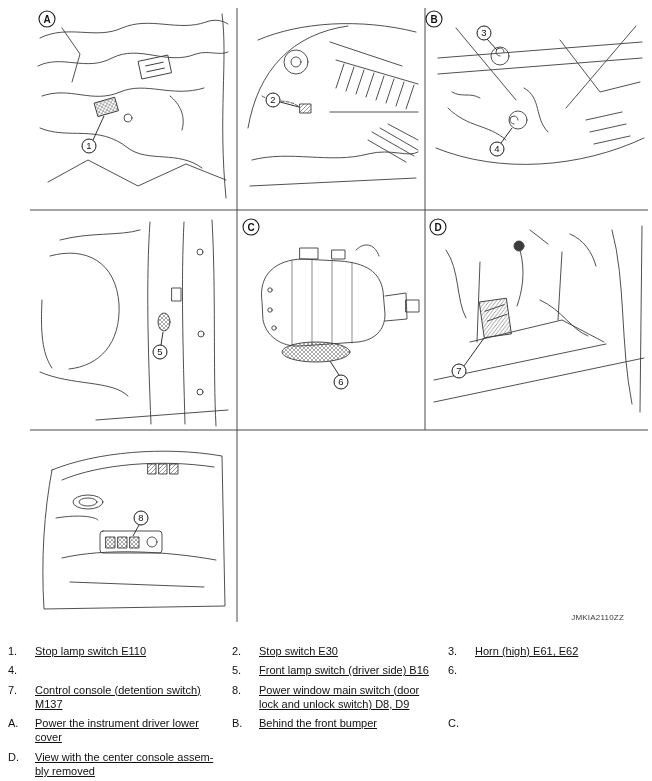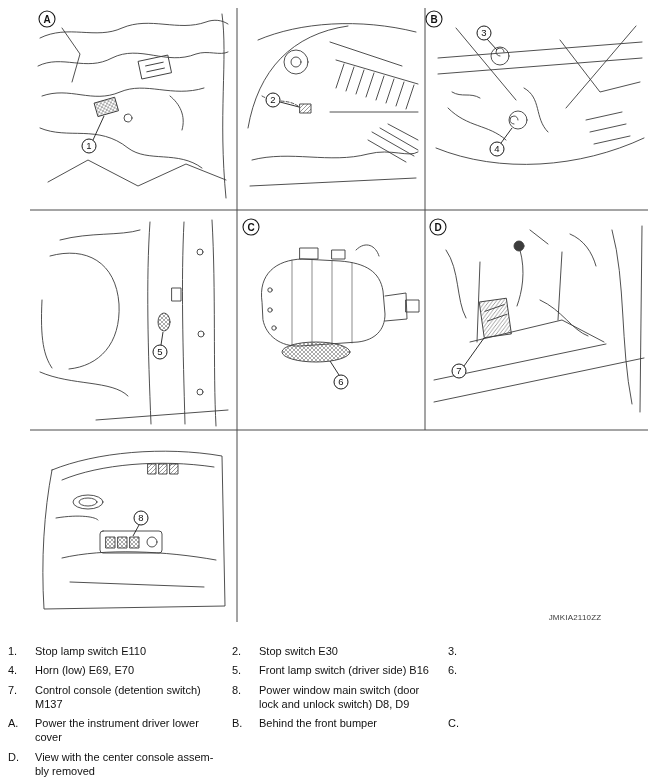--- a/index.html
+++ b/index.html
@@ -1,28 +1,28 @@
 <!DOCTYPE html>
 <html><head>
 <meta charset="utf-8">
 <style>
   html,body { margin:0; padding:0; background:#ffffff; }
   body { width:652px; height:781px; font-family:"Liberation Sans","DejaVu Sans",sans-serif; color:#111; }
   .page { position:relative; width:652px; height:781px; background:#fff; overflow:hidden; }
   .figure { position:absolute; top:0; left:0; width:652px; height:640px; }
   .figure svg { display:block; }
   .figure svg text { font-family:"Liberation Sans","DejaVu Sans",sans-serif; fill:#111; }
-  .figure-code { position:absolute; top:613px; left:526px; width:98px; text-align:center;
+  .figure-code { position:absolute; top:613px; left:526px; width:98px; text-align:right;
                  font-size:8px; color:#3a3a3a; letter-spacing:.2px; }
   .legend { position:absolute; top:644px; left:8px; width:640px;
             display:grid; grid-template-columns:224px 216px 1fr;
             grid-auto-flow:row; row-gap:5px; font-size:11px; line-height:1.3; }
   .legend-item { display:flex; align-items:flex-start; }
   .legend-label { flex:0 0 27px; }
-  .legend-text { flex:1; white-space:pre-line; padding-right:4px; }
+  .legend-text { flex:1; white-space:pre-line; padding-right:4px;text-decoration:underline; }
   .c1 { grid-column:1; } .c2 { grid-column:2; } .c3 { grid-column:3; }
 </style>
 </head>
 <body>
 
 <div class="page">
 
   <div class="figure">
     <svg width="652" height="640" viewBox="0 0 652 640">
       <defs>
@@ -220,24 +220,24 @@
     <div class="legend-item c1">
       <span class="legend-label">1.</span>
       <span class="legend-text">Stop lamp switch E110</span>
     </div>
     <div class="legend-item c2">
       <span class="legend-label">2.</span>
       <span class="legend-text">Stop switch E30</span>
     </div>
     <div class="legend-item c3">
       <span class="legend-label">3.</span>
+      <span class="legend-text">Horn (high) E61, E62</span>
     </div>
     <div class="legend-item c1">
       <span class="legend-label">4.</span>
-      <span class="legend-text">Horn (low) E69, E70</span>
     </div>
     <div class="legend-item c2">
       <span class="legend-label">5.</span>
       <span class="legend-text">Front lamp switch (driver side) B16</span>
     </div>
     <div class="legend-item c3">
       <span class="legend-label">6.</span>
     </div>
     <div class="legend-item c1">
       <span class="legend-label">7.</span>

